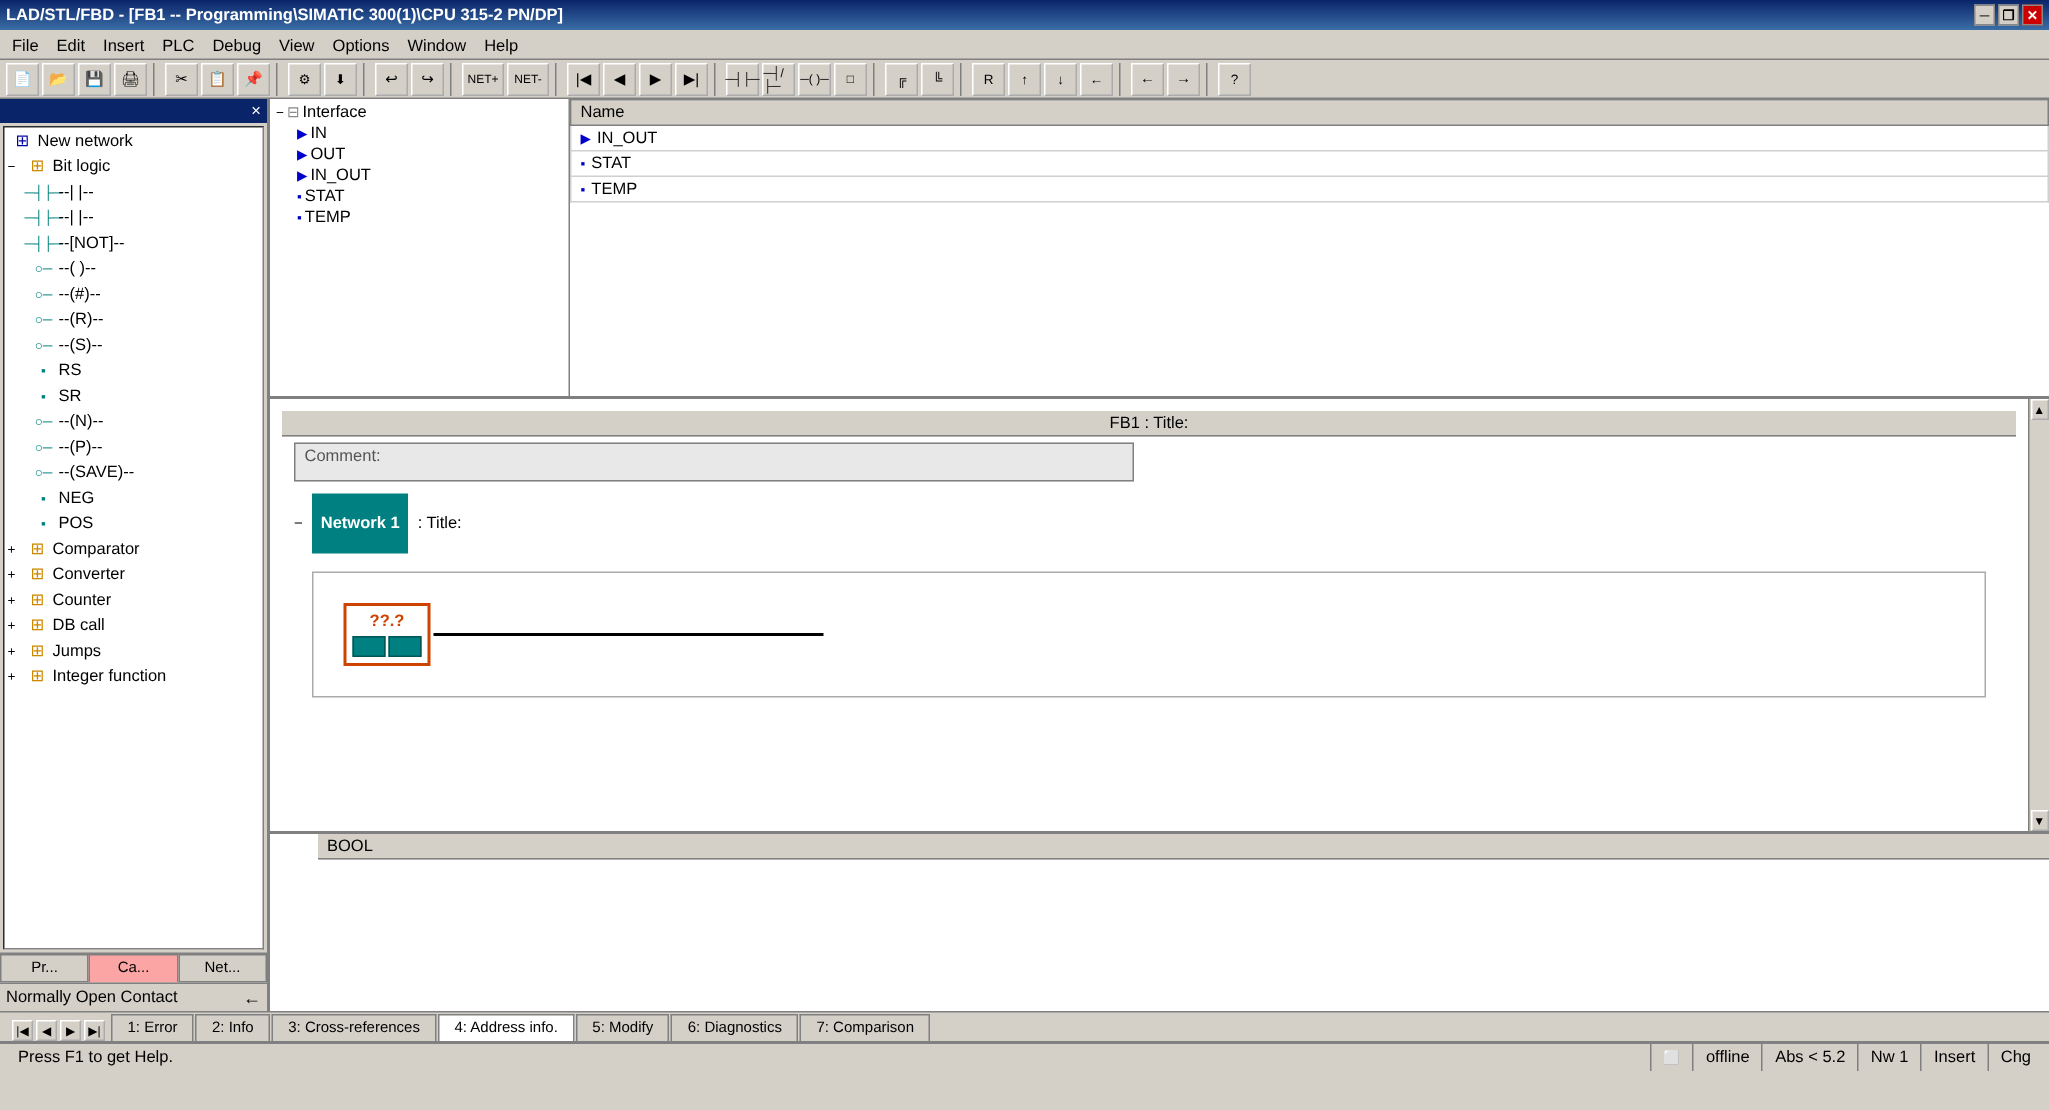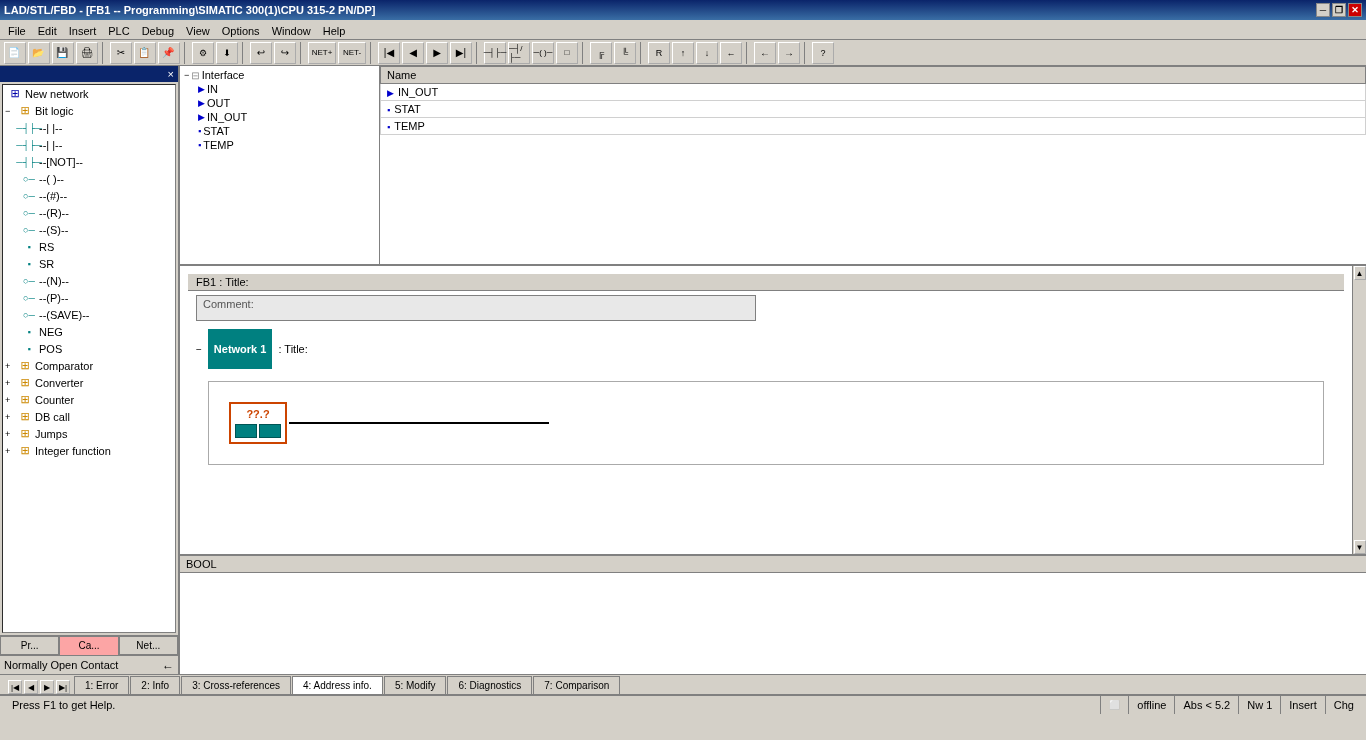--- a/index.html
+++ b/index.html
@@ -207,20 +207,21 @@
     }
     #workspace-inner {
       min-height: 400px;
       padding: 8px;
     }
     .fb-title-bar {
       background: #d4d0c8;
       padding: 2px 8px;
       font-size: 11px;
       border-bottom: 1px solid #808080;
+      text-align: center;
     }
     .network-header {
       display: flex;
       align-items: center;
       padding: 4px 8px;
       font-size: 11px;
       gap: 6px;
     }
     .network-label {
       background: #008080;
@@ -276,20 +277,21 @@
       margin-left: 2px;
     }
 
     
     #bottom-panel {
       background: white;
       border-top: 2px solid #808080;
       height: 120px;
       display: flex;
       flex-direction: column;
+      padding-left: 32px;
     }
     #bottom-panel-header {
       padding: 2px 6px;
       font-size: 11px;
       background: #d4d0c8;
       border-bottom: 1px solid #808080;
       display: flex;
       align-items: center;
     }
     #bottom-content {

